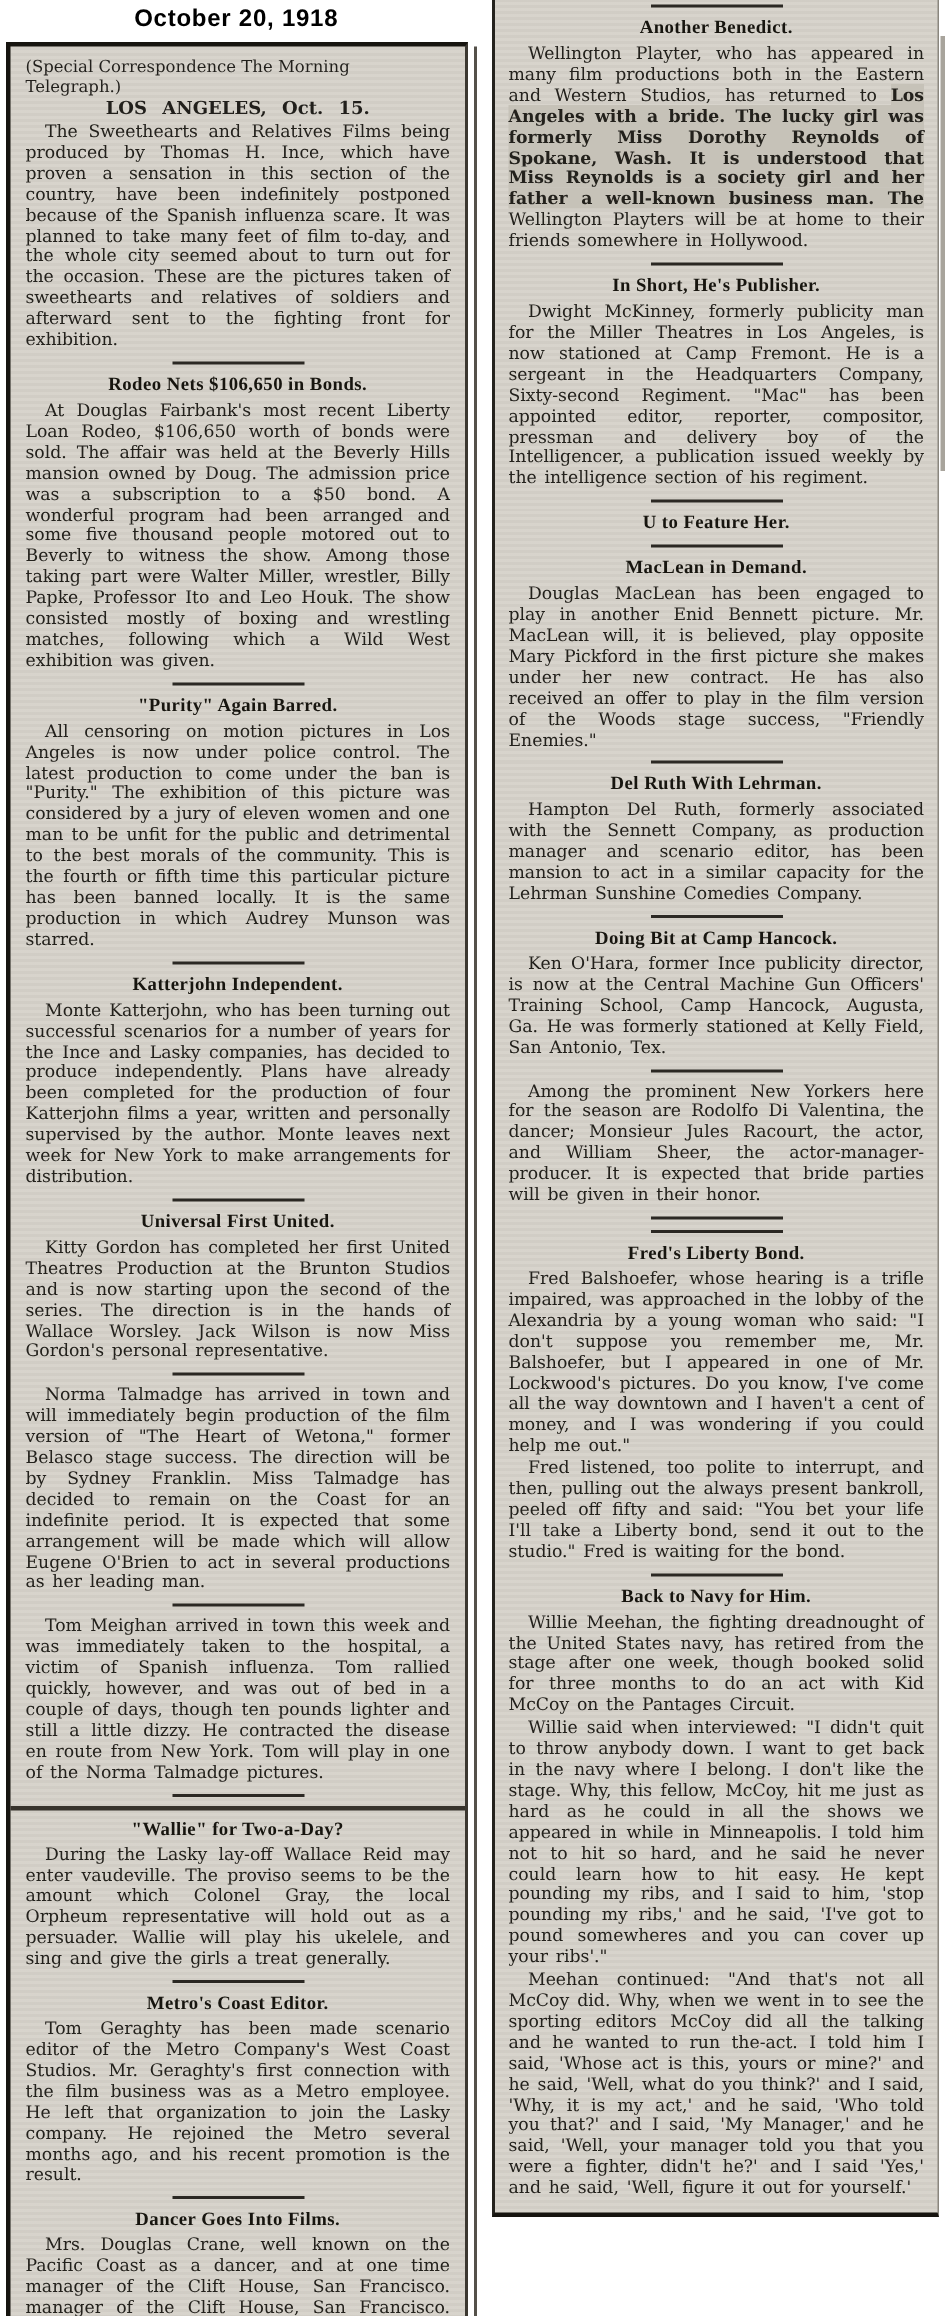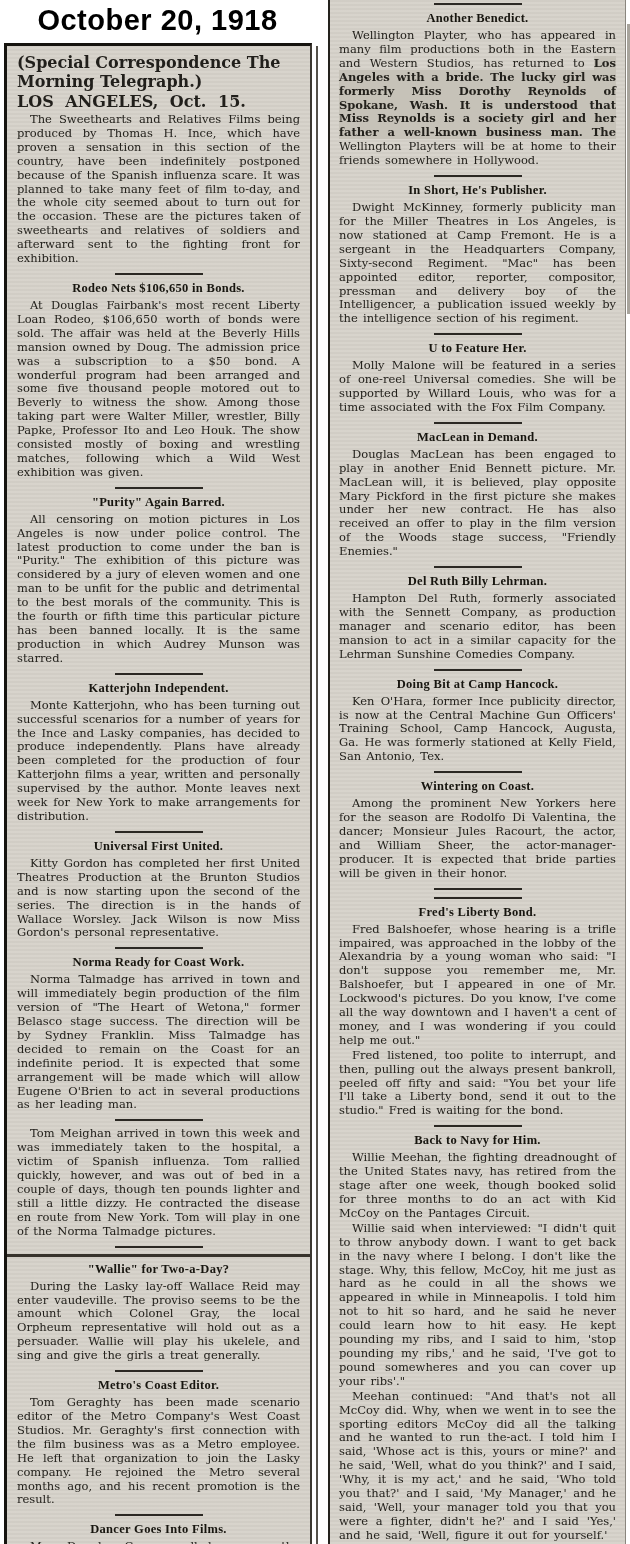--- a/index.html
+++ b/index.html
@@ -7,21 +7,21 @@
   body {
     width:630px; height:1544px; overflow:hidden;
     background:#ffffff;
     font-family:"DejaVu Serif", serif;
   }
   .row { display:flex; align-items:flex-start; }
   .left-wrap { width:315px; flex:0 0 auto; }
   .date-title {
     text-align:center;
     font-family:"Liberation Sans", sans-serif;
-    font-size:29px; font-weight:600; color:#000;
+    font-size:16px; font-weight:600; color:#000;
     padding:4px 0 6px 0; letter-spacing:0.5px;
   }
   .clipping {
     background:#d6d2ca;
     background-image:repeating-linear-gradient(0deg, rgba(255,255,255,0.04) 0 2px, rgba(0,0,0,0.025) 2px 4px);
     color:#211f1b;
   }
   .clipping.left {
     margin-left:4px; width:308px; position:relative;
     border-top:3px solid #16140f;
@@ -45,22 +45,22 @@
   }
   .article { margin:0; }
   .headline {
     font-size:12.5px; font-weight:bold; text-align:center;
     margin:2px 0 3px 0; letter-spacing:0.3px; color:#17150f;font-family:Liberation Serif, serif;
   }
   .body-text {
     font-size:11.5px; line-height:1.21; text-align:justify; text-indent:13px;
     margin:0 0 1px 0; word-spacing:1.5px; color:#23211c;
   }
-  .credit { font-weight:bold; font-size:16px; margin:2px 0 1px 0; }
-  .dateline { font-weight:bold; font-size:16px; word-spacing:6px; margin:1px 0 2px 0; }
+  .credit { font-weight:normal; font-size:11px; margin:2px 0 1px 0; }
+  .dateline { font-weight:bold; font-size:12px; text-align:center; word-spacing:6px; margin:1px 0 2px 0; }
   .divider { width:88px; border-top:2px solid #2b2823; margin:7px auto 6px auto; height:0; }
   .clipping.right .divider:first-child { margin-top:2px; }
   .crease { height:3px; background:#37332c; margin:4px -10px 5px -10px; }
   .ink-heavy { font-weight:bold; background:#c6c2b8; }
 </style>
 </head>
 <body>
 
 <div class="row">
   <div class="left-wrap">
@@ -86,21 +86,20 @@
           <h3 class="headline">Katterjohn Independent.</h3>
           <p class="body-text">Monte Katterjohn, who has been turning out successful scenarios for a number of years for the Ince and Lasky companies, has decided to produce independently. Plans have already been completed for the production of four Katterjohn films a year, written and personally supervised by the author. Monte leaves next week for New York to make arrangements for distribution.</p>
         </div>
         <div class="divider"></div>
         <div class="article">
           <h3 class="headline">Universal First United.</h3>
           <p class="body-text">Kitty Gordon has completed her first United Theatres Production at the Brunton Studios and is now starting upon the second of the series. The direction is in the hands of Wallace Worsley. Jack Wilson is now Miss Gordon's personal representative.</p>
         </div>
         <div class="divider"></div>
         <div class="article">
-          <h3 class="headline">Norma Ready for Coast Work.</h3>
           <p class="body-text">Norma Talmadge has arrived in town and will immediately begin production of the film version of "The Heart of Wetona," former Belasco stage success. The direction will be by Sydney Franklin. Miss Talmadge has decided to remain on the Coast for an indefinite period. It is expected that some arrangement will be made which will allow Eugene O'Brien to act in several productions as her leading man.</p>
         </div>
         <div class="divider"></div>
         <div class="article">
           <p class="body-text">Tom Meighan arrived in town this week and was immediately taken to the hospital, a victim of Spanish influenza. Tom rallied quickly, however, and was out of bed in a couple of days, though ten pounds lighter and still a little dizzy. He contracted the disease en route from New York. Tom will play in one of the Norma Talmadge pictures.</p>
         </div>
         <div class="divider"></div>
         <div class="crease"></div>
         <div class="article">
           <h3 class="headline">"Wallie" for Two-a-Day?</h3>
@@ -125,40 +124,38 @@
         <p class="body-text"><span>Wellington Playter, who has appeared in many film productions both in the Eastern and Western Studios, has returned to </span><span class="ink-heavy">Los Angeles with a bride. The lucky girl was formerly Miss Dorothy Reynolds of Spokane, Wash. It is understood that Miss Reynolds is a society girl and her father a well-known business man. The</span><span> Wellington Playters will be at home to their friends somewhere in Hollywood.</span></p>
       </div>
       <div class="divider"></div>
       <div class="article">
         <h3 class="headline">In Short, He's Publisher.</h3>
         <p class="body-text">Dwight McKinney, formerly publicity man for the Miller Theatres in Los Angeles, is now stationed at Camp Fremont. He is a sergeant in the Headquarters Company, Sixty-second Regiment. "Mac" has been appointed editor, reporter, compositor, pressman and delivery boy of the Intelligencer, a publication issued weekly by the intelligence section of his regiment.</p>
       </div>
       <div class="divider"></div>
       <div class="article">
         <h3 class="headline">U to Feature Her.</h3>
-        <p class="body-text">Molly Malone will be featured in a series of one-reel Universal comedies. She will be supported by Willard Louis, who was for a time associated with the Fox Film Company.</p>
       </div>
       <div class="divider"></div>
       <div class="article">
         <h3 class="headline">MacLean in Demand.</h3>
         <p class="body-text">Douglas MacLean has been engaged to play in another Enid Bennett picture. Mr. MacLean will, it is believed, play opposite Mary Pickford in the first picture she makes under her new contract. He has also received an offer to play in the film version of the Woods stage success, "Friendly Enemies."</p>
       </div>
       <div class="divider"></div>
       <div class="article">
-        <h3 class="headline">Del Ruth Billy Lehrman.</h3>
+        <h3 class="headline">Del Ruth With Lehrman.</h3>
         <p class="body-text">Hampton Del Ruth, formerly associated with the Sennett Company, as production manager and scenario editor, has been mansion to act in a similar capacity for the Lehrman Sunshine Comedies Company.</p>
       </div>
       <div class="divider"></div>
       <div class="article">
         <h3 class="headline">Doing Bit at Camp Hancock.</h3>
         <p class="body-text">Ken O'Hara, former Ince publicity director, is now at the Central Machine Gun Officers' Training School, Camp Hancock, Augusta, Ga. He was formerly stationed at Kelly Field, San Antonio, Tex.</p>
       </div>
       <div class="divider"></div>
       <div class="article">
-        <h3 class="headline">Wintering on Coast.</h3>
         <p class="body-text">Among the prominent New Yorkers here for the season are Rodolfo Di Valentina, the dancer; Monsieur Jules Racourt, the actor, and William Sheer, the actor-manager-producer. It is expected that bride parties will be given in their honor.</p>
       </div>
       <div class="divider"></div>
       <div class="divider"></div>
       <div class="article">
         <h3 class="headline">Fred's Liberty Bond.</h3>
         <p class="body-text">Fred Balshoefer, whose hearing is a trifle impaired, was approached in the lobby of the Alexandria by a young woman who said: "I don't suppose you remember me, Mr. Balshoefer, but I appeared in one of Mr. Lockwood's pictures. Do you know, I've come all the way downtown and I haven't a cent of money, and I was wondering if you could help me out."</p>
         <p class="body-text">Fred listened, too polite to interrupt, and then, pulling out the always present bankroll, peeled off fifty and said: "You bet your life I'll take a Liberty bond, send it out to the studio." Fred is waiting for the bond.</p>
       </div>
       <div class="divider"></div>

